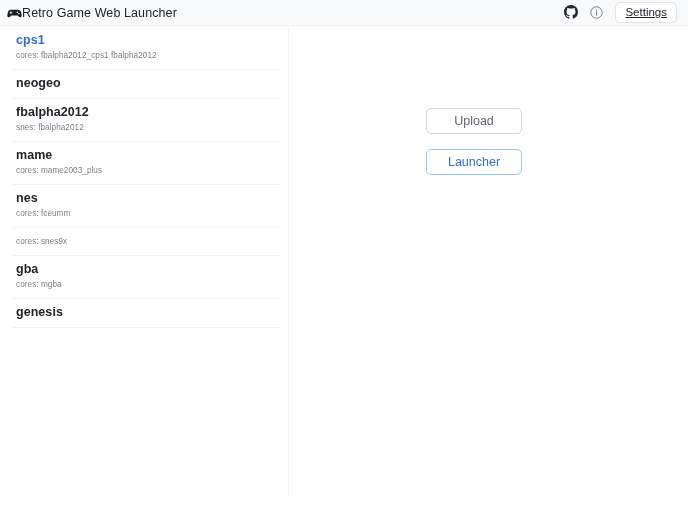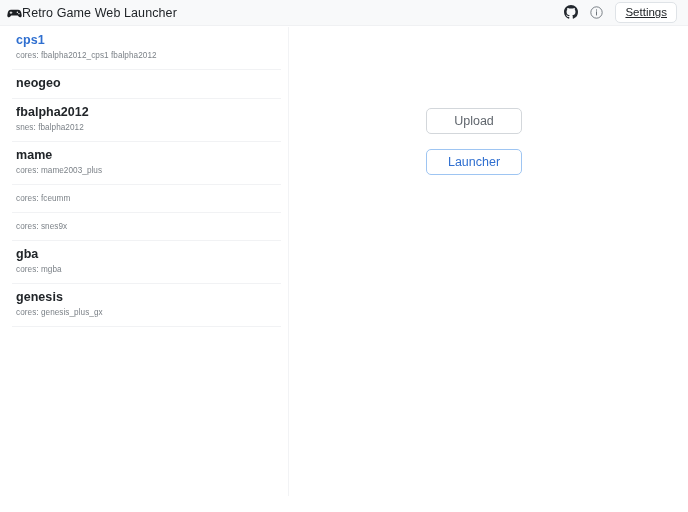--- a/index.html
+++ b/index.html
@@ -224,35 +224,35 @@
       <div class="platform-name">fbalpha2012</div>
       <div class="platform-cores">snes: fbalpha2012</div>
     </div>
 
     <div class="platform-item">
       <div class="platform-name">mame</div>
       <div class="platform-cores">cores: mame2003_plus</div>
     </div>
 
     <div class="platform-item">
+      <div class="platform-name">nes</div>
       <div class="platform-cores">cores: fceumm</div>
     </div>
 
     <div class="platform-item">
       <div class="platform-cores">cores: snes9x</div>
     </div>
 
     <div class="platform-item">
       <div class="platform-name">gba</div>
       <div class="platform-cores">cores: mgba</div>
     </div>
 
     <div class="platform-item">
       <div class="platform-name">genesis</div>
-      <div class="platform-cores">cores: genesis_plus_gx</div>
     </div>
 
   </div>
 
   <div class="actions">
     <button class="action-btn action-upload">Upload</button>
     <button class="action-btn action-onedrive">Launcher</button>
   </div>
 
 </div>

